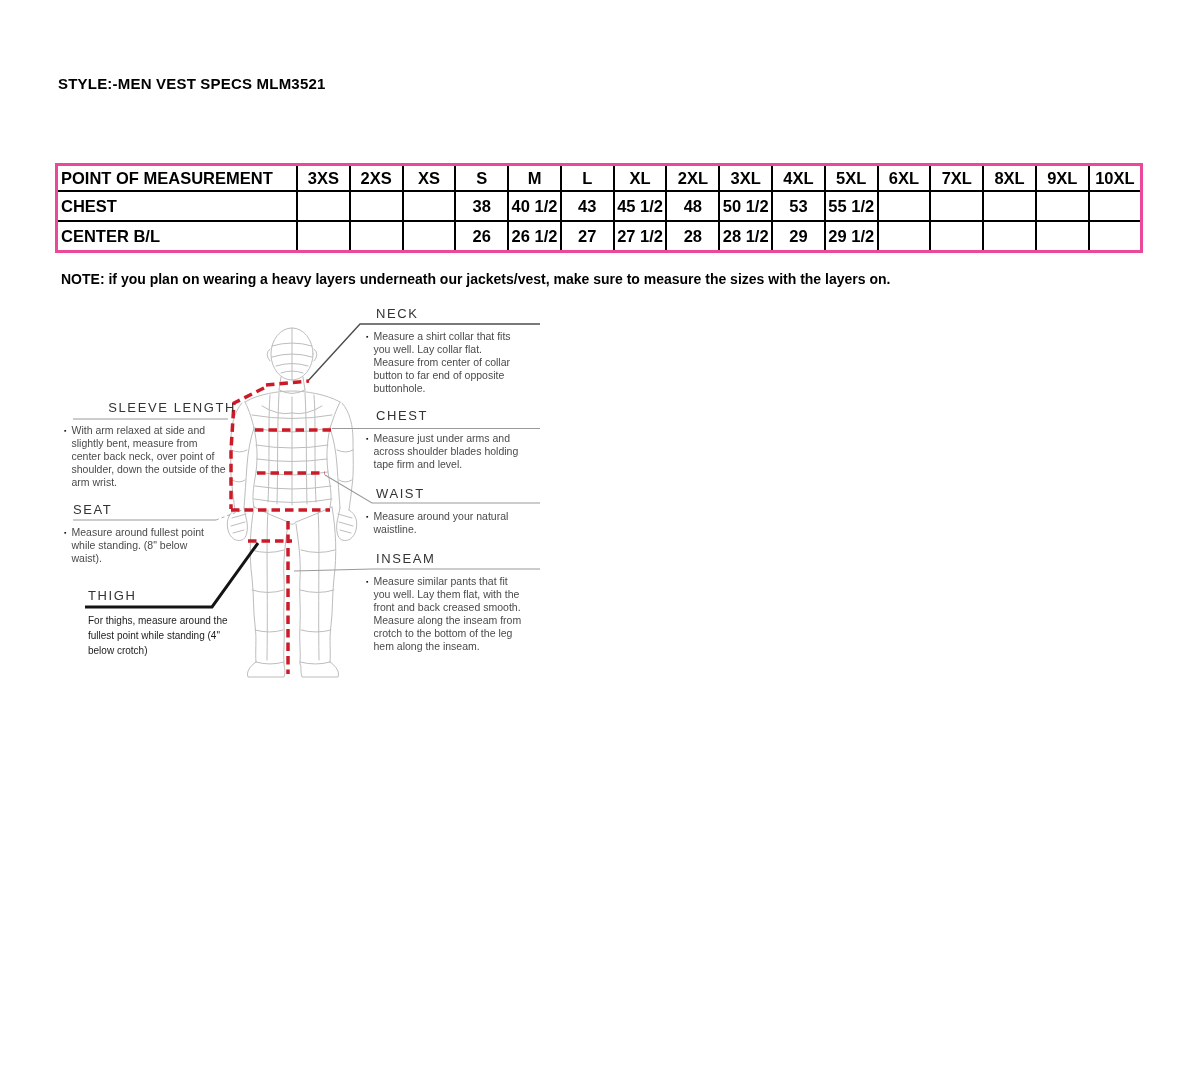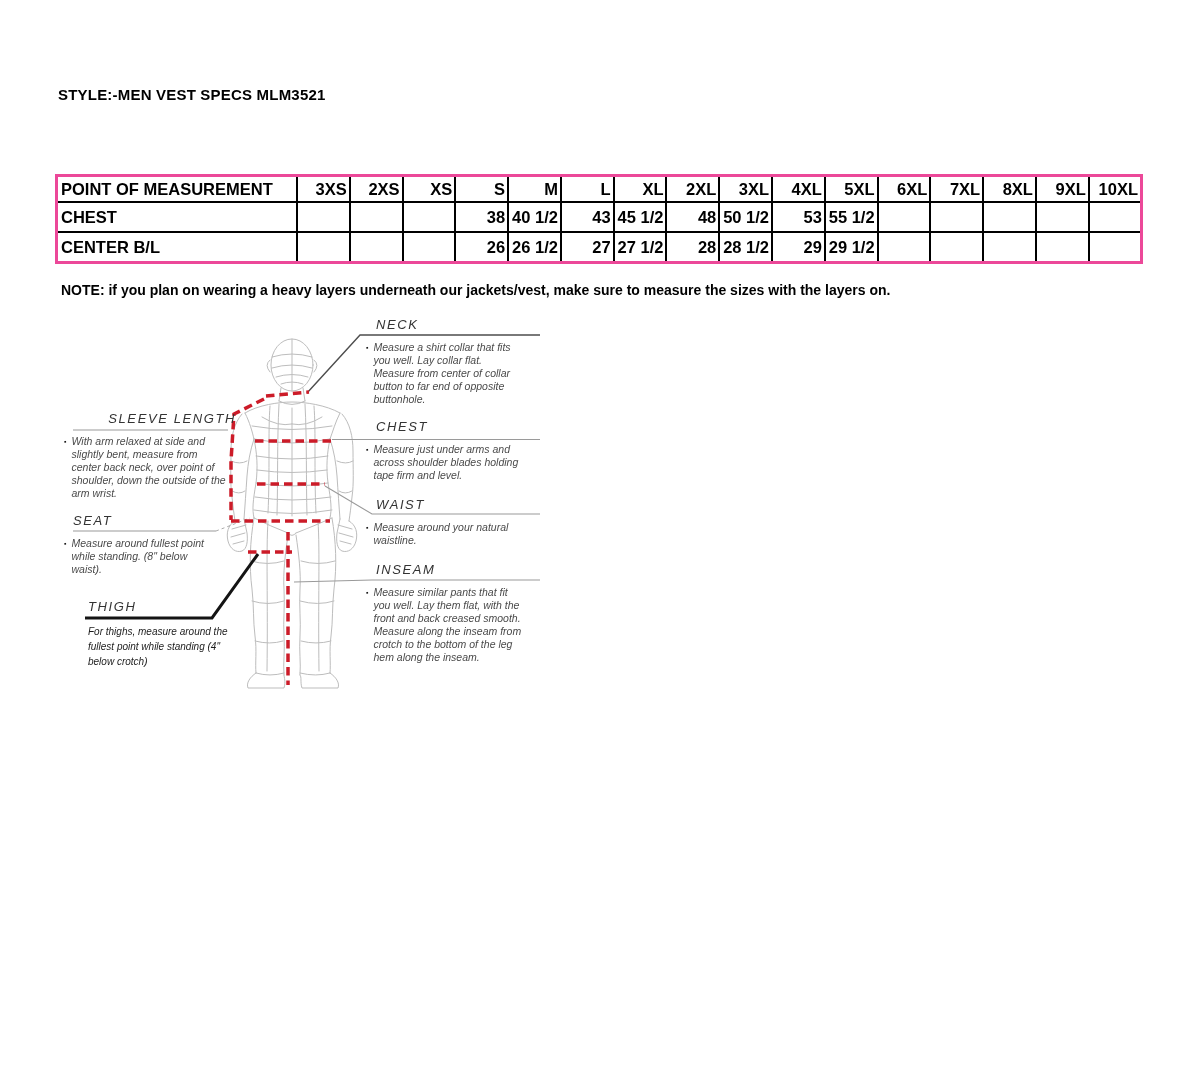--- a/index.html
+++ b/index.html
@@ -1,39 +1,39 @@
 <!DOCTYPE html>
 <html><head>
 <meta charset="utf-8">
 <style>
   html,body{margin:0;padding:0;}
   body{
     width:1200px;height:1089px;position:relative;background:#ffffff;
     font-family:"Liberation Sans", sans-serif;color:#000;overflow:hidden;
   }
-  .abs{position:absolute;margin-top:11px;}
+  .abs{position:absolute;}
   
   #page-title{left:58px;top:75px;font-size:15px;font-weight:bold;letter-spacing:.2px;}
   #note-line{left:61px;top:271px;font-size:14px;font-weight:bold;}
   
   #size-table{
     left:55px;top:163px;width:1088px;border-collapse:collapse;table-layout:fixed;
     border:3px solid #ec4899;font-size:16.5px;font-weight:bold;
   }
   #size-table th,#size-table td{
-    border:2px solid #000;text-align:right;vertical-align:middle;
+    border:2px solid #000;text-align:center;vertical-align:middle;
     padding:1px 2px;white-space:nowrap;overflow:hidden;
   }
   #size-table th{height:22px;}
   #size-table td{height:26px;}
   #size-table .pom{width:233px;text-align:left;padding-left:3px;}
   
   #diagram{left:0;top:300px;width:600px;height:400px;}
   #figure-svg{position:absolute;left:0;top:0;}
-  .sec{position:absolute;font-style:italic;}
+  .sec{position:absolute;}
   .sec-h{font-size:13px;letter-spacing:1.6px;color:#333;height:16px;white-space:nowrap;}
   .sec-t{display:flex;margin-top:8px;font-size:10.5px;line-height:13px;color:#4a4a4a;}
   .blt{font-size:7px;line-height:13px;margin-right:5px;color:#1a1a1a;flex:0 0 auto;}
   .sec-thigh .sec-t{font-size:10px;line-height:15px;color:#1c1c1c;}
 </style>
 </head>
 <body>
 
 <div class="abs" id="page-title">STYLE:-MEN VEST SPECS MLM3521</div>
 

